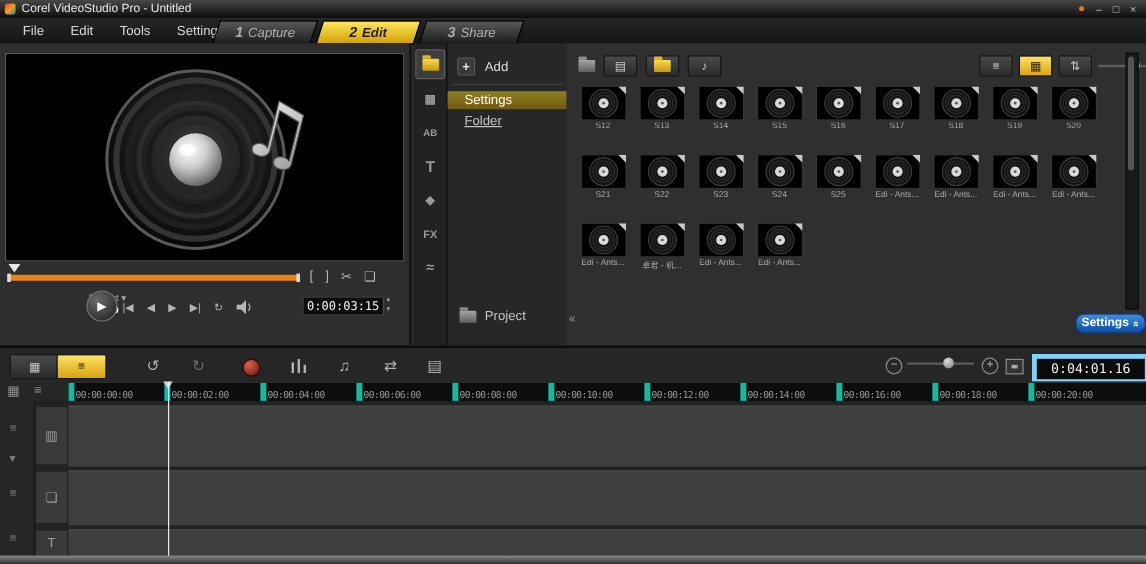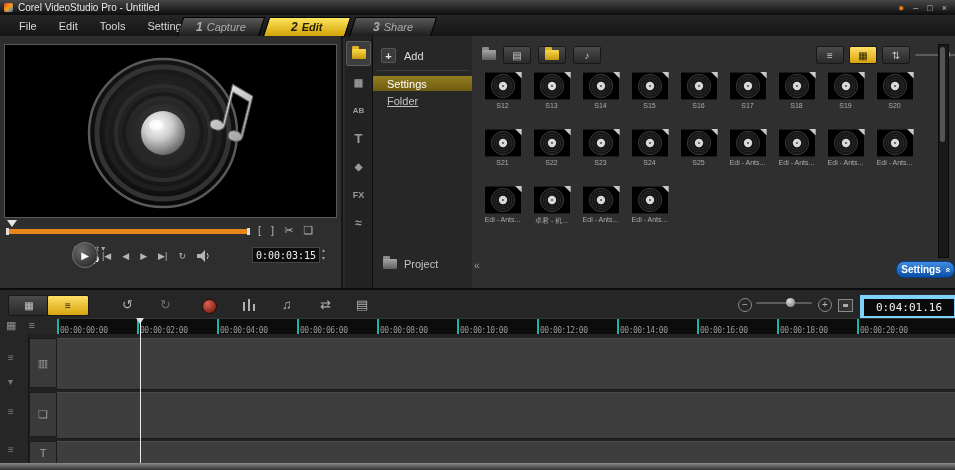--- a/index.html
+++ b/index.html
@@ -110,21 +110,21 @@
   .fitbtn{position:absolute;top:7px;width:13px;height:11px;border:1px solid #8a8a8a;background:#333;
           display:flex;align-items:center;justify-content:center;}
   .fitbtn i{width:5px;height:3px;background:#aaa;}
   .tl-timecode{position:absolute;left:860px;top:3px;width:90px;height:17px;background:#0a0a0a;border:4px solid #7dd3fc;
                color:#f2f2f2;font-family:"DejaVu Sans Mono",monospace;font-size:11px;
                display:flex;align-items:center;justify-content:center;}
   .tl-ruler{position:absolute;left:0;top:28px;width:955px;height:16px;}
   .ruler-icons{position:absolute;left:6px;top:1px;display:flex;gap:12px;color:#8e8e8e;font-size:11px;}
   .ruler-scale{position:absolute;left:57px;top:0;width:898px;height:16px;background:#0c0c0c;
                border-top:1px solid #333;display:flex;overflow:hidden;}
-  .ruler-seg{width:80px;flex:0 0 80px;border-left:2px solid #14b8a6;box-sizing:border-box;}
+  .ruler-seg{width:80px;flex:0 0 80px;border-left:5px solid #14b8a6;box-sizing:border-box;}
   .ruler-label{font-size:8px;color:#999;line-height:15px;padding-left:1px;font-family:"DejaVu Sans Mono",monospace;letter-spacing:-0.5px;}
   .tracks{position:absolute;left:0;top:44px;width:955px;height:131px;background:#222;}
   .leftstrip{position:absolute;left:0;top:0;width:28px;height:131px;background:#262626;border-right:1px solid #141414;}
   .leftstrip span{position:absolute;left:8px;color:#7a7a7a;font-size:10px;}
   .headcell{position:absolute;left:29px;width:28px;background:#3a3a3a;border:1px solid #1c1c1c;box-sizing:border-box;
             display:flex;align-items:center;justify-content:center;color:#9d9d9d;font-size:11px;}
   .lane{position:absolute;left:57px;width:898px;background:#3e3e3e;border-top:1px solid #4a4a4a;border-bottom:1px solid #191919;}
   .playhead{position:absolute;left:140px;top:28px;width:1px;height:147px;background:#e9e9e9;}
   .ph-marker{position:absolute;left:136px;top:28px;width:0;height:0;
              border-left:4px solid transparent;border-right:4px solid transparent;border-top:6px solid #d8d8d8;}

